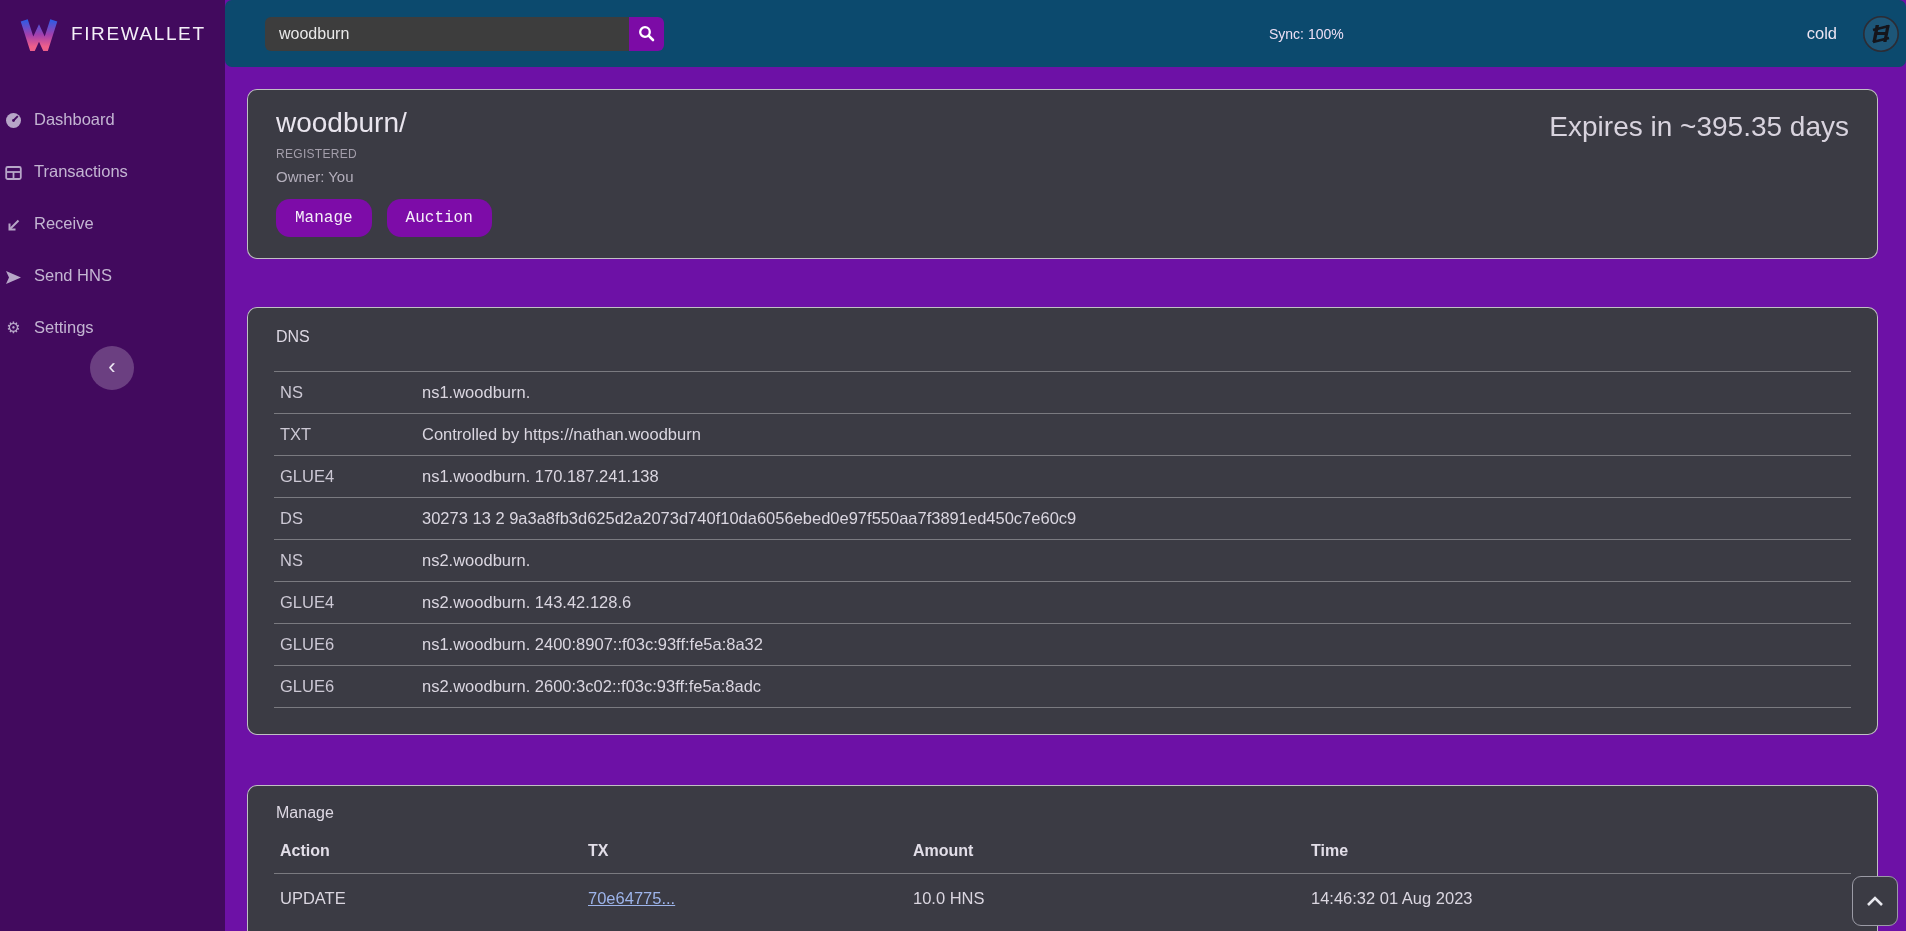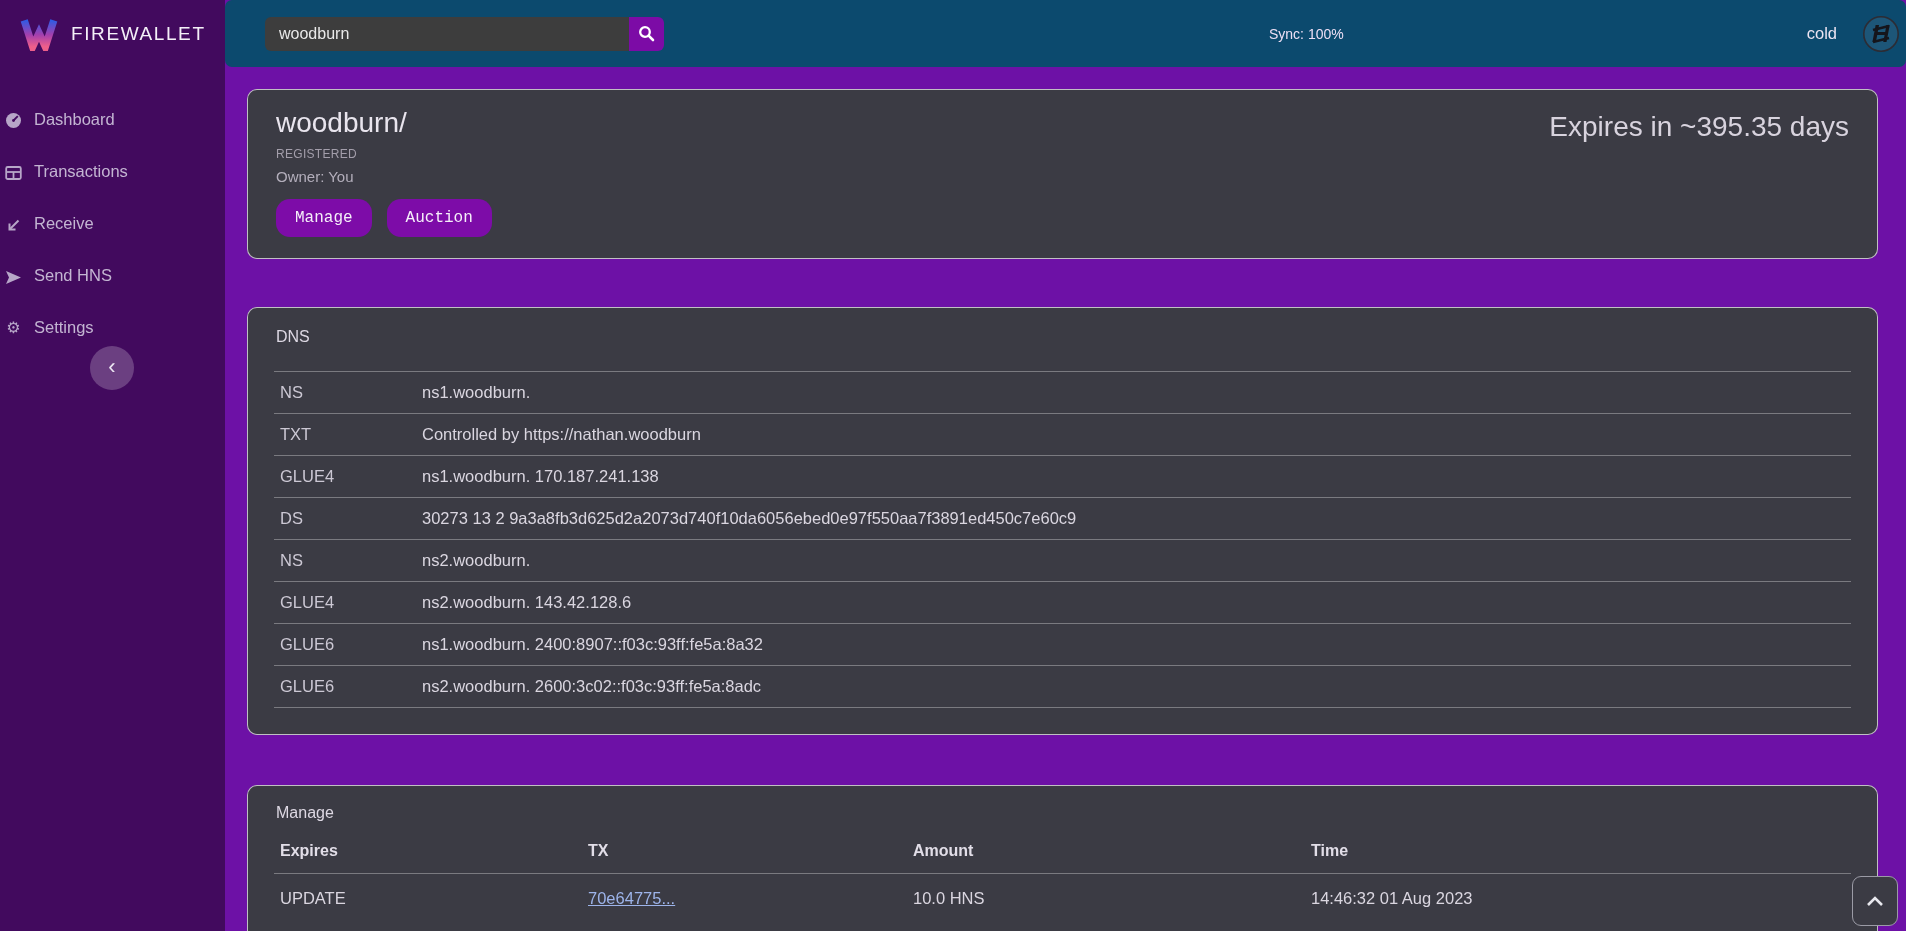--- a/index.html
+++ b/index.html
@@ -217,21 +217,21 @@
             <div class="dns-type">GLUE6</div>
             <div class="dns-value">ns2.woodburn. 2600:3c02::f03c:93ff:fe5a:8adc</div>
           </div>
         </div>
       </section>
 
       <section class="card history-card">
         <h2 class="card-h2" style="margin-bottom:6px;">Manage</h2>
         <div>
           <div class="h-grid h-head">
-            <div>Expires</div>
+            <div>Action</div>
             <div>TX</div>
             <div>Amount</div>
             <div>Time</div>
           </div>
           <div class="h-grid h-row">
             <div>UPDATE</div>
             <div><a class="tx-link">70e64775...</a></div>
             <div>10.0 HNS</div>
             <div>14:46:32 01 Aug 2023</div>
           </div>

